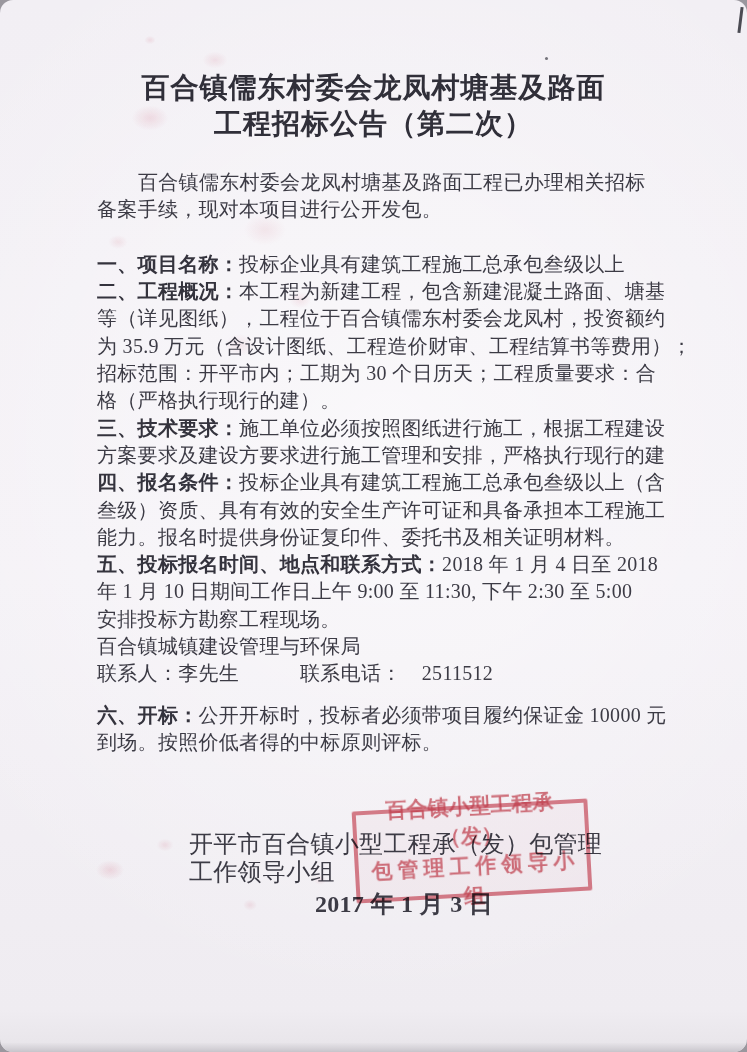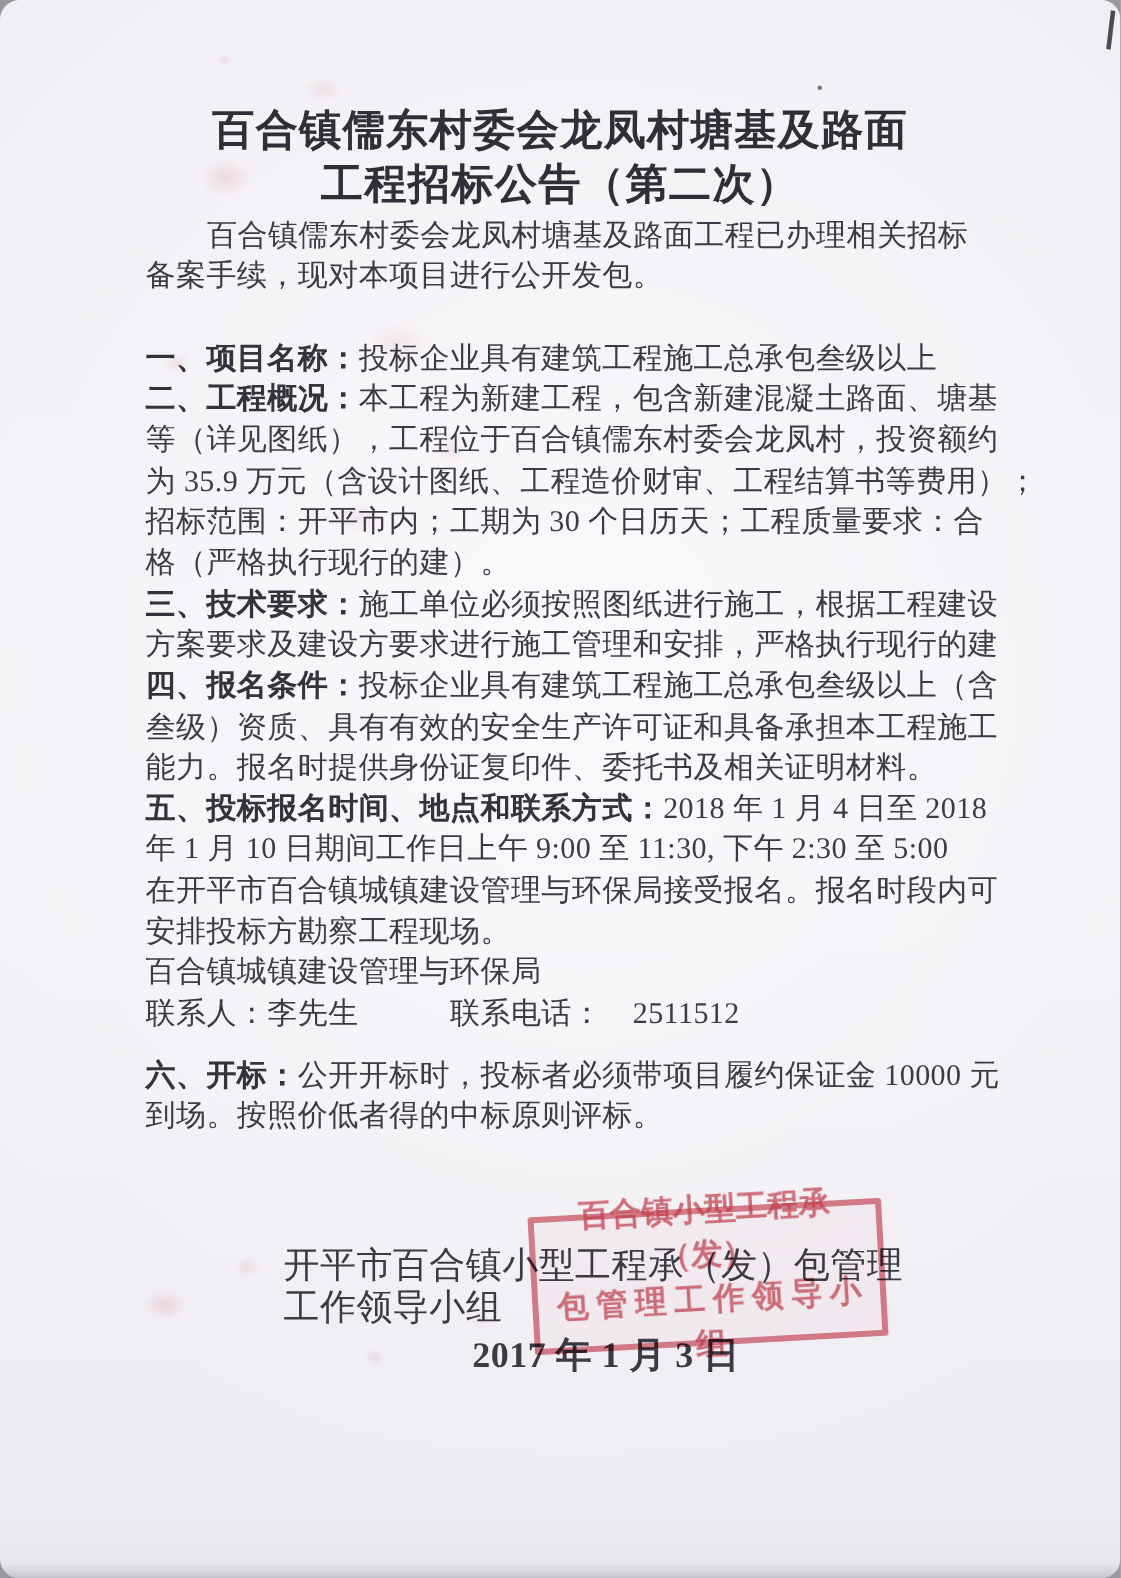--- a/index.html
+++ b/index.html
@@ -33,21 +33,21 @@
       radial-gradient(8px 6px   at 150px 40px,  rgba(206,95,118,0.15), rgba(206,95,118,0) 70%);
     filter:blur(0.6px);
   }
   .title {
     position:absolute; top:70px; left:0; right:0;
     text-align:center; font-weight:bold;
     font-size:28px; line-height:36px; letter-spacing:1px;
     color:#302f39;
   }
   .body-block {
-    position:absolute; top:144px; left:97px; width:566px;
+    position:absolute; top:169px; left:97px; width:566px;
     font-size:20px; line-height:27.3px; letter-spacing:0.3px;
   }
   .line { height:27.3px; white-space:nowrap; }
   .line b { font-weight:bold; color:#34333d; }
   .indent { padding-left:41px; }
   .spacer-a { height:27.3px; }
   .spacer-b { height:14px; }
   .signature {
     position:absolute; left:189px; top:830px; width:430px;
     font-size:24px; line-height:28px; letter-spacing:0.3px;
@@ -102,21 +102,20 @@
     <div class="line"><span>为 35.9 万元（含设计图纸、工程造价财审、工程结算书等费用）；</span></div>
     <div class="line"><span>招标范围：开平市内；工期为 30 个日历天；工程质量要求：合</span></div>
     <div class="line"><span>格（严格执行现行的建）。</span></div>
     <div class="line"><b>三、技术要求：</b><span>施工单位必须按照图纸进行施工，根据工程建设</span></div>
     <div class="line"><span>方案要求及建设方要求进行施工管理和安排，严格执行现行的建</span></div>
     <div class="line"><b>四、报名条件：</b><span>投标企业具有建筑工程施工总承包叁级以上（含</span></div>
     <div class="line"><span>叁级）资质、具有有效的安全生产许可证和具备承担本工程施工</span></div>
     <div class="line"><span>能力。报名时提供身份证复印件、委托书及相关证明材料。</span></div>
     <div class="line"><b>五、投标报名时间、地点和联系方式：</b><span>2018 年 1 月 4 日至 2018</span></div>
     <div class="line"><span>年 1 月 10 日期间工作日上午 9:00 至 11:30, 下午 2:30 至 5:00</span></div>
-    <div class="line"><span>在开平市百合镇城镇建设管理与环保局接受报名。报名时段内可</span></div>
     <div class="line"><span>安排投标方勘察工程现场。</span></div>
     <div class="line"><span>百合镇城镇建设管理与环保局</span></div>
     <div class="line"><span>联系人：李先生　　　联系电话：　2511512</span></div>
     <div class="spacer-b"></div>
     <div class="line"><b>六、开标：</b><span>公开开标时，投标者必须带项目履约保证金 10000 元</span></div>
     <div class="line"><span>到场。按照价低者得的中标原则评标。</span></div>
   </div>
 
   <div class="signature">
     <div class="sig-line1">开平市百合镇小型工程承（发）包管理工作领导小组</div>

